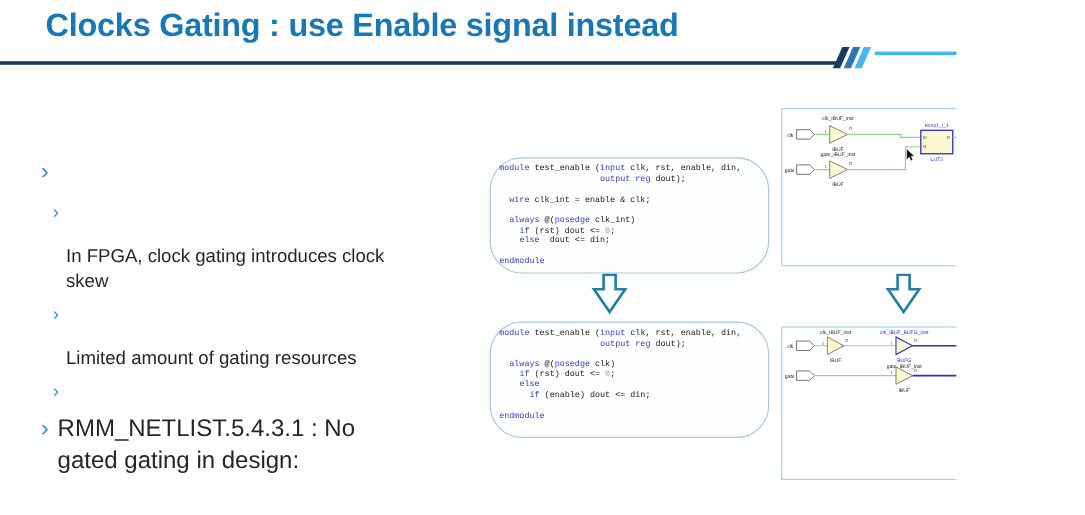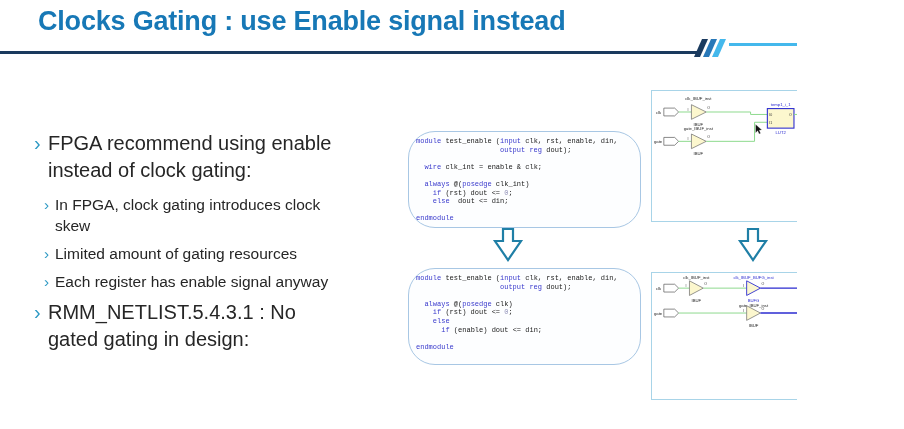--- a/index.html
+++ b/index.html
@@ -14,21 +14,21 @@
 
   
   .bullets{position:absolute;left:34px;top:130px;width:336px;color:#262626;}
   .b{display:flex;}
   .b .mk{flex:none;color:#2E9AC4;}
   .main{font-size:20px;line-height:27px;margin-bottom:10px;}
   .main .mk{width:14px;}
   .main .bt{max-width:302px;}
   .sub{font-size:15.5px;line-height:21px;margin:0 0 7px 10px;}
   .sub .mk{width:11px;}
-  .sub .bt{max-width:295px;}
+  .sub .bt{max-width:295px;margin-top:36px;}
   .b2{margin-top:6px;}
 
   
   .codebox{position:absolute;left:408px;width:233px;height:97px;background:#FDFEFF;
            border:1px solid #A8C7E4;box-sizing:border-box;padding:5px 0 0 7px;}
   #code-before{top:131px;}
   #code-after{top:268px;}
   .code{font-family:"Liberation Mono","DejaVu Sans Mono",monospace;font-size:7px;line-height:8.6px;
         white-space:pre;color:#1a1a1a;border-radius:27px;}
   .cl{min-height:8.6px;}
@@ -74,33 +74,31 @@
   <svg class="slashes" width="36" height="18" viewBox="0 0 36 18">
     <polygon points="0,18 6,18 14,0 8,0" fill="#1A3A5E"></polygon>
     <polygon points="9,18 15,18 23,0 17,0" fill="#2878B8"></polygon>
     <polygon points="18,18 24,18 32,0 26,0" fill="#44B8EC"></polygon>
   </svg>
   <div class="rule-light"></div>
 
   <div class="bullets">
     <div class="b main">
       <span class="mk">›</span>
-      <span class="bt">FPGA recommend using enable instead of clock gating:</span>
     </div>
     <div class="b sub">
       <span class="mk">›</span>
       <span class="bt">In FPGA, clock gating introduces clock skew</span>
     </div>
     <div class="b sub">
       <span class="mk">›</span>
       <span class="bt">Limited amount of gating resources</span>
     </div>
     <div class="b sub">
       <span class="mk">›</span>
-      <span class="bt">Each register has enable signal anyway</span>
     </div>
     <div class="b main b2">
       <span class="mk">›</span>
       <span class="bt">RMM_NETLIST.5.4.3.1 : No gated gating in design:</span>
     </div>
   </div>
 
   <div id="code-before" class="codebox code"><div class="cl"><span class="s-kw">module</span><span class="s-pl"> test_enable (</span><span class="s-kw">input</span><span class="s-pl"> clk, rst, enable, din,</span></div><div class="cl"><span class="s-pl">                    </span><span class="s-kw">output reg</span><span class="s-pl"> dout);</span></div><div class="cl"></div><div class="cl"><span class="s-pl">  </span><span class="s-kw">wire</span><span class="s-pl"> clk_int = enable &amp; clk;</span></div><div class="cl"></div><div class="cl"><span class="s-pl">  </span><span class="s-kw">always</span><span class="s-pl"> @(</span><span class="s-kw">posedge</span><span class="s-pl"> clk_int)</span></div><div class="cl"><span class="s-pl">    </span><span class="s-kw">if</span><span class="s-pl"> (rst) dout &lt;= </span><span class="s-num">0</span><span class="s-pl">;</span></div><div class="cl"><span class="s-pl">    </span><span class="s-kw">else</span><span class="s-pl">  dout &lt;= din;</span></div><div class="cl"></div><div class="cl"><span class="s-kw">endmodule</span></div></div>
 
   <div id="code-after" class="codebox code"><div class="cl"><span class="s-kw">module</span><span class="s-pl"> test_enable (</span><span class="s-kw">input</span><span class="s-pl"> clk, rst, enable, din,</span></div><div class="cl"><span class="s-pl">                    </span><span class="s-kw">output reg</span><span class="s-pl"> dout);</span></div><div class="cl"></div><div class="cl"><span class="s-pl">  </span><span class="s-kw">always</span><span class="s-pl"> @(</span><span class="s-kw">posedge</span><span class="s-pl"> clk)</span></div><div class="cl"><span class="s-pl">    </span><span class="s-kw">if</span><span class="s-pl"> (rst) dout &lt;= </span><span class="s-num">0</span><span class="s-pl">;</span></div><div class="cl"><span class="s-pl">    </span><span class="s-kw">else</span></div><div class="cl"><span class="s-pl">      </span><span class="s-kw">if</span><span class="s-pl"> (enable) dout &lt;= din;</span></div><div class="cl"></div><div class="cl"><span class="s-kw">endmodule</span></div></div>

